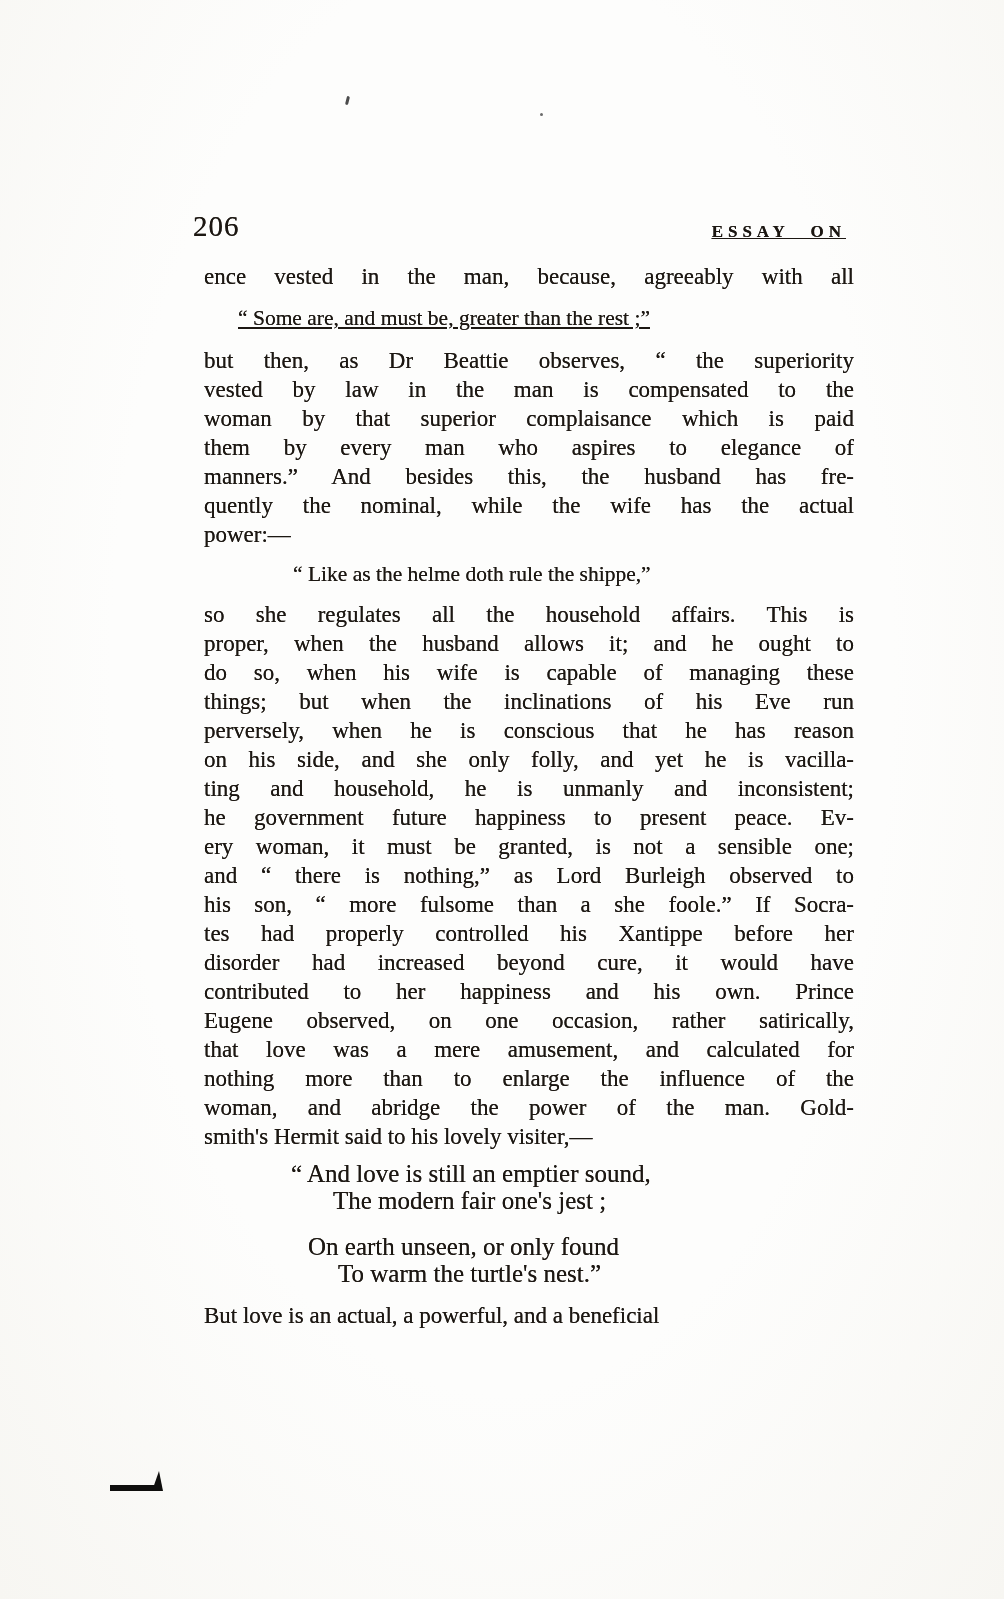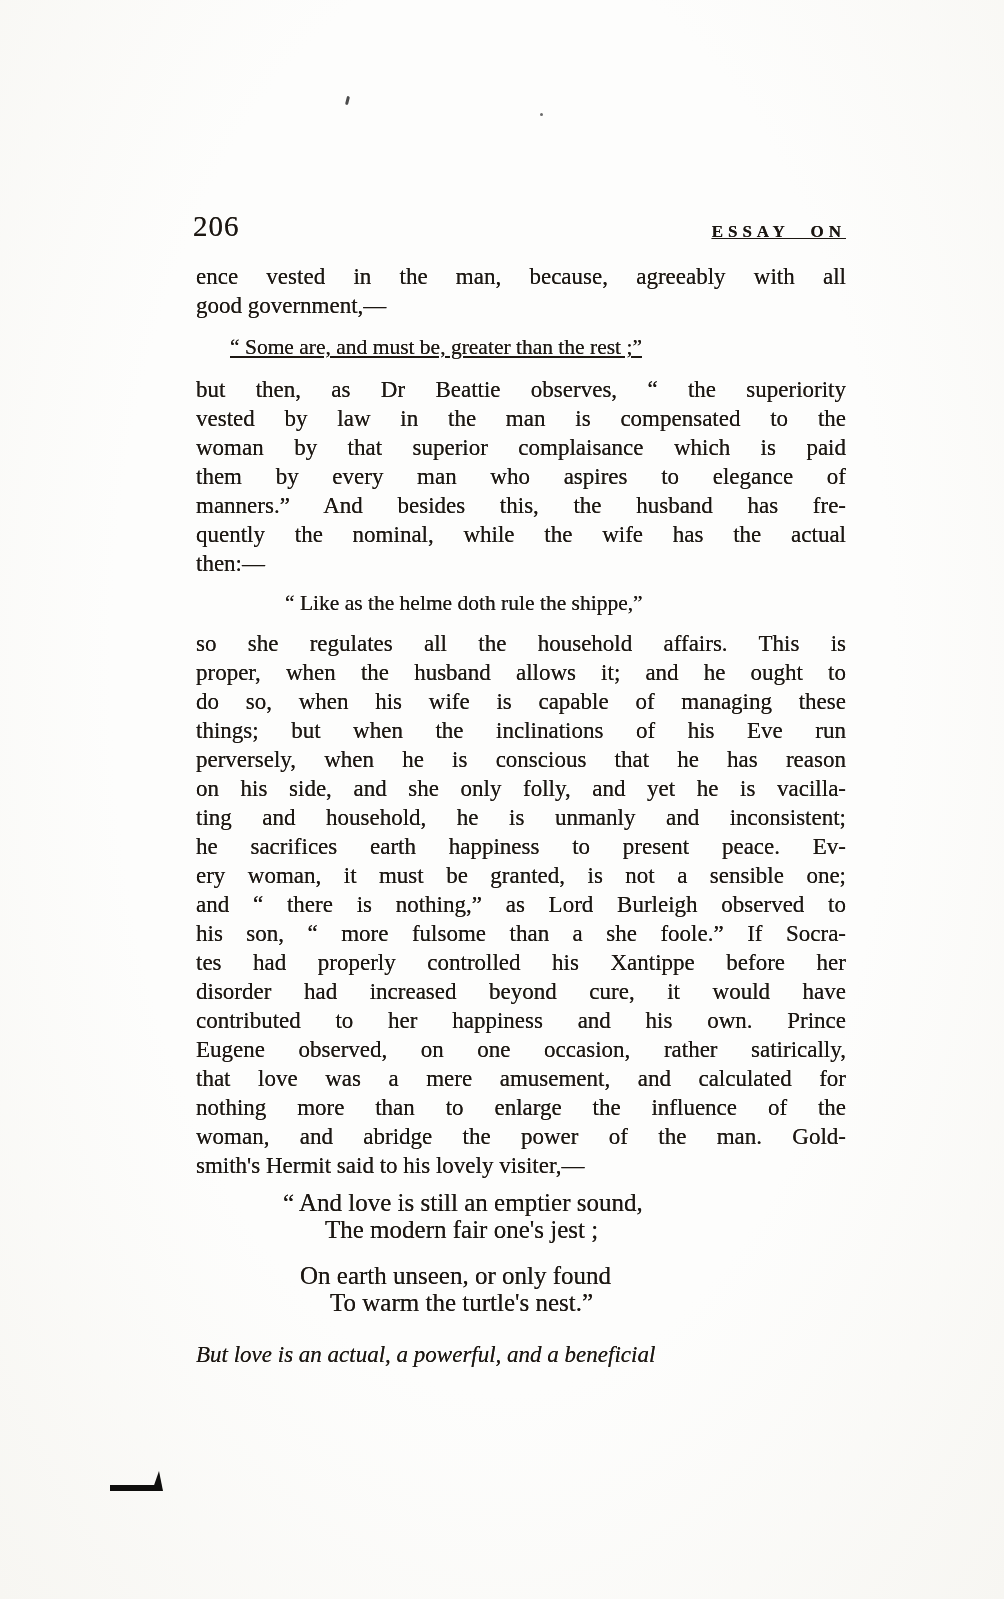--- a/index.html
+++ b/index.html
@@ -23,41 +23,41 @@
     font-size: 29px; font-weight: 400; letter-spacing: 1px;
   }
   .running-header {
     position: absolute; left: 196px; top: 222px; width: 650px;
     text-align: right;
     font-size: 17px; font-weight: 700;
     letter-spacing: 5px; word-spacing: 12px; text-decoration: underline;
   }
 
   .text-col {
-    position: absolute; left: 196px; top: 262px; width: 650px;
+    position: absolute; left: 204px; top: 262px; width: 650px;
     font-size: 23px; line-height: 29px;
   }
   .ln { min-height: 29px; }
   .j   { text-align: justify; text-align-last: justify; }
   .end { text-align: left; text-align-last: left; }
 
   .quotation-1 { margin: 13px 0 13px 34px; text-decoration: underline; }
   .quotation-2 { margin: 11px 0 11px 89px; }
   .quotation-1 .ln, .quotation-2 .ln { font-size: 21.5px; }
 
   .verse-stanza {
     margin: 10px 0 13px 87px;
     font-size: 25px; line-height: 26.5px;
   }
   .verse-stanza .ln { min-height: 26.5px; }
   .vi-a { margin-left: 42px; }
   .vi-b { margin-left: 17px; margin-top: 20px; }
   .vi-c { margin-left: 47px; }
 
-  .closing-para { margin-top: 24px; font-style: italic; }
+  .closing-para { margin-top: 14px; }
 
   
   .artifact-comma {
     position: absolute; left: 346px; top: 96px;
     width: 3px; height: 9px; background: #4c4c4c;
     border-radius: 2px; transform: rotate(14deg);
   }
   .artifact-dot {
     position: absolute; left: 540px; top: 113px;
     width: 3px; height: 3px; background: #6b6b6b; border-radius: 50%;
@@ -82,50 +82,49 @@
   <div class="artifact-comma"></div>
   <div class="artifact-dot"></div>
 
   <div class="page-number ink">206</div>
   <div class="running-header ink">ESSAY ON</div>
 
   <div class="text-col ink">
 
     <div>
       <div class="ln j">ence vested in the man, because, agreeably with all</div>
-      <div class="ln end">good government,—</div>
     </div>
 
     <div class="quotation-1">
       <div class="ln end">“ Some are, and must be, greater than the rest ;”</div>
     </div>
 
     <div>
       <div class="ln j">but then, as Dr Beattie observes, “ the superiority</div>
       <div class="ln j">vested by law in the man is compensated to the</div>
       <div class="ln j">woman by that superior complaisance which is paid</div>
       <div class="ln j">them by every man who aspires to elegance of</div>
       <div class="ln j">manners.”  And besides this, the husband has fre-</div>
       <div class="ln j">quently the nominal, while the wife has the actual</div>
-      <div class="ln end">then:—</div>
+      <div class="ln end">power:—</div>
     </div>
 
     <div class="quotation-2">
       <div class="ln end">“ Like as the helme doth rule the shippe,”</div>
     </div>
 
     <div>
       <div class="ln j">so she regulates all the household affairs.  This is</div>
       <div class="ln j">proper, when the husband allows it; and he ought to</div>
       <div class="ln j">do so, when his wife is capable of managing these</div>
       <div class="ln j">things; but when the inclinations of his Eve run</div>
       <div class="ln j">perversely, when he is conscious that he has reason</div>
       <div class="ln j">on his side, and she only folly, and yet he is vacilla-</div>
       <div class="ln j">ting and household, he is unmanly and inconsistent;</div>
-      <div class="ln j">he sacrifices earth happiness to present peace.  Ev-</div>
+      <div class="ln j">he government future happiness to present peace.  Ev-</div>
       <div class="ln j">ery woman, it must be granted, is not a sensible one;</div>
       <div class="ln j">and “ there is nothing,” as Lord Burleigh observed to</div>
       <div class="ln j">his son, “ more fulsome than a she foole.”  If Socra-</div>
       <div class="ln j">tes had properly controlled his Xantippe before her</div>
       <div class="ln j">disorder had increased beyond cure, it would have</div>
       <div class="ln j">contributed to her happiness and his own.  Prince</div>
       <div class="ln j">Eugene observed, on one occasion, rather satirically,</div>
       <div class="ln j">that love was a mere amusement, and calculated for</div>
       <div class="ln j">nothing more than to enlarge the influence of the</div>
       <div class="ln j">woman, and abridge the power of the man.  Gold-</div>

